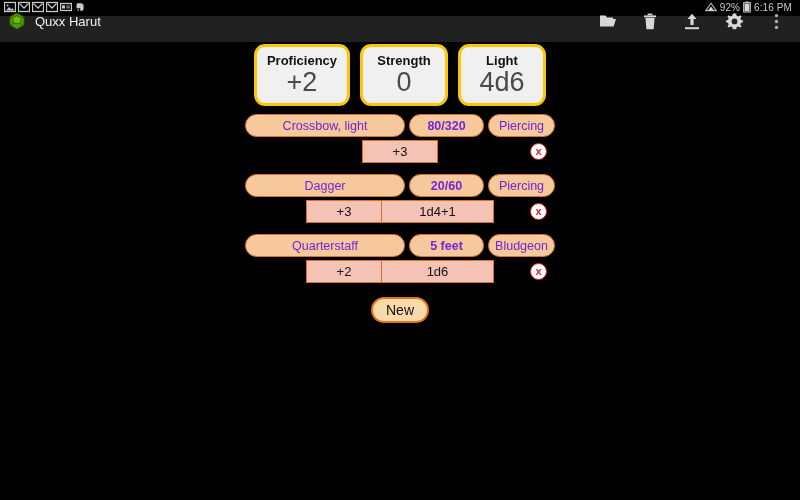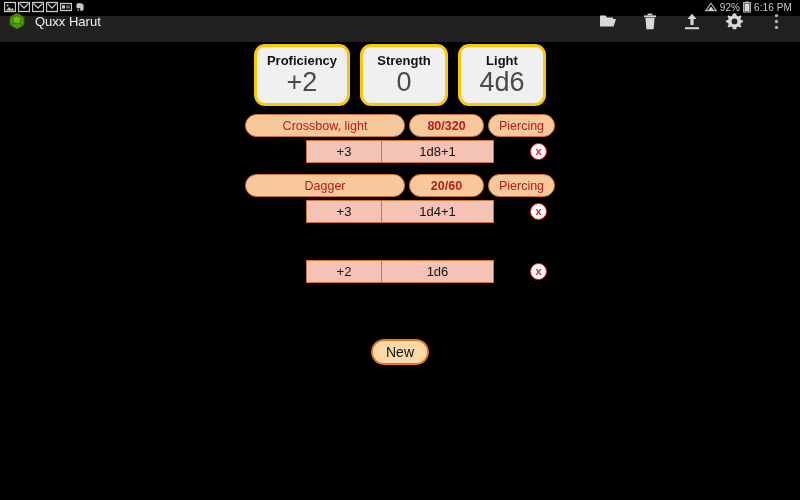--- a/index.html
+++ b/index.html
@@ -141,21 +141,21 @@
     gap: 4px;
   }
   .pill {
     background: #f6c89c;
     border: 1.5px solid #d2732e;
     border-radius: 999px;
     height: 23px;
     display: flex;
     align-items: center;
     justify-content: center;
-    color: #b91c1c;
+    color: #6d28d9;
     font-size: 12.5px;
     font-family: "Liberation Sans", sans-serif;
     cursor: pointer;
     white-space: nowrap;
   }
   .pill.name { width: 160px; }
   .pill.range { width: 75px; font-weight: bold; }
   .pill.dtype { width: 67px; }
 
   .weapon-bottom {
@@ -202,21 +202,20 @@
     line-height: 1;
   }
 
   
   #new-row {
     position: absolute;
     top: 255px; left: 0;
     width: 800px;
     display: flex;
     justify-content: center;
-    margin-top: 42px;
   }
   #new-button {
     width: 58px;
     height: 26px;
     background: #fbd9a8;
     border: 2.5px solid #e0741a;
     border-radius: 999px;
     display: flex;
     align-items: center;
     justify-content: center;
@@ -354,39 +353,43 @@
   <div id="weapon-list">
 
     <div class="weapon">
       <div class="weapon-top">
         <div class="pill name">Crossbow, light</div>
         <div class="pill range">80/320</div>
         <div class="pill dtype">Piercing</div>
       </div>
       <div class="weapon-bottom">
         <div class="slab bonus">+3</div>
-        <div class="slab damage">1d8+1</div>
       </div>
       <div class="del-btn">x</div>
     </div>
 
     <div class="weapon">
       <div class="weapon-top">
         <div class="pill name">Dagger</div>
         <div class="pill range">20/60</div>
         <div class="pill dtype">Piercing</div>
       </div>
       <div class="weapon-bottom">
         <div class="slab bonus">+3</div>
         <div class="slab damage">1d4+1</div>
       </div>
       <div class="del-btn">x</div>
     </div>
 
     <div class="weapon">
+      <div class="weapon-top">
+        <div class="pill name">Quarterstaff</div>
+        <div class="pill range">5 feet</div>
+        <div class="pill dtype">Bludgeon</div>
+      </div>
       <div class="weapon-bottom">
         <div class="slab bonus">+2</div>
         <div class="slab damage">1d6</div>
       </div>
       <div class="del-btn">x</div>
     </div>
 
   </div>
 
   <div id="new-row">

